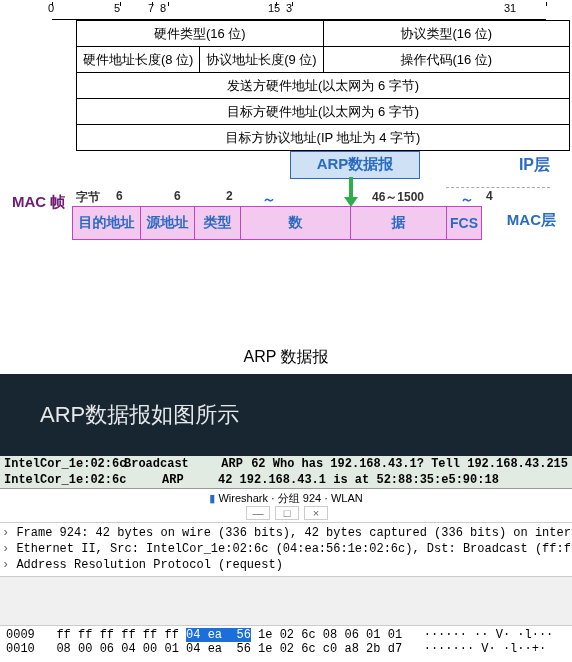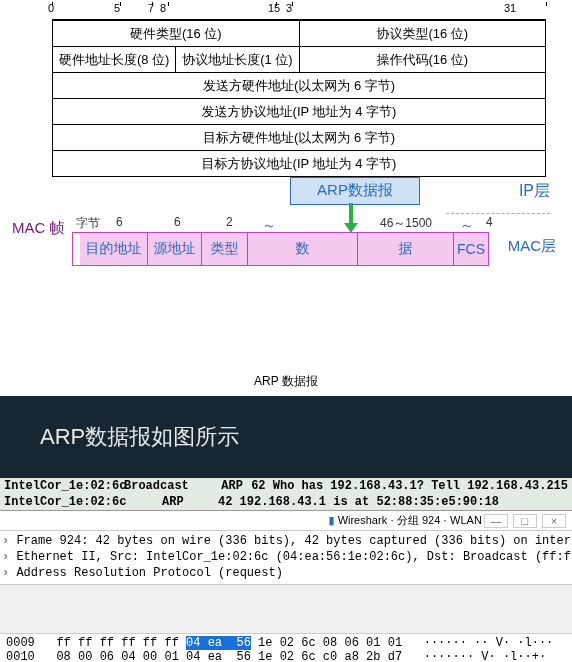--- a/index.html
+++ b/index.html
@@ -1,42 +1,42 @@
 <!DOCTYPE html>
 <html><head>
 <meta charset="utf-8">
 <style>
   * { box-sizing: border-box; }
   body { margin: 0; font-family: "Microsoft YaHei", Arial, sans-serif; font-size: 13px; color:#000; background:#fff; width:572px; }
   .top-diagram { padding:4px 8px 0 8px; background:#fff; }
   .bit-ruler { position:relative; height:16px; margin-left:44px; margin-right:18px; border-bottom:1px solid #000;}
   .bit-ruler span { position:absolute; top:-2px; font-size:11px; }
   .tick { position:absolute; bottom:0; width:1px; height:4px; background:#000;}
-  .arp-table { margin-left:44px; margin-right:18px; border-collapse:collapse; width:calc(100% - 62px); table-layout:fixed;}
+  .arp-table { margin-left:68px; margin-right:18px; border-collapse:collapse; width:calc(100% - 62px); table-layout:fixed;}
   .arp-table td { border:1px solid #000; text-align:center; font-size:13px; padding:4px 2px; height:26px; line-height:1; white-space:nowrap;}
-  .mac-section { position:relative; padding:6px 0 4px 0;}
+  .mac-section { position:relative; padding:6px 0 4px 0;font-weight:bold;}
   .arp-box { position:absolute; top:0; left:282px; width:130px; height:28px; border:1.5px solid #2a6bc2; background:#cfe1f5; color:#2a6bc2; text-align:center; line-height:24px; font-size:15px;}
   .ip-label { position:absolute; top:4px; right:14px; color:#2a6bc2; font-size:16px;}
   .ip-sep { position:absolute; top:36px; right:14px; left:438px; border-top:1px dashed #aaa;}
   .mac-label-left { position:absolute; top:42px; left:4px; color:#701a75; font-size:15px;}
   .mac-label-right { position:absolute; top:60px; right:8px; color:#2a6bc2; font-size:15px;}
   .byte-row { position:absolute; top:38px; font-size:12px; color:#333;}
-  .mac-frame { position:absolute; top:55px; left:64px; height:34px; display:flex; border:1.5px solid #c244c2;padding-left:7px;}
+  .mac-frame { position:absolute; top:55px; left:64px; height:34px; display:flex; border:1.5px solid #c244c2;}
   .mac-frame div { border-right:1.5px solid #c244c2; background:#f3c9f0; display:flex; align-items:center; justify-content:center; font-size:14px; color:#2a6bc2; }
   .mac-frame div:last-child { border-right:none; }
   .arrow { position:absolute; top:26px; left:341px; }
   .arrow-line { width:4px; height:22px; background:#2eae4a; }
   .arrow-head { width:0; height:0; border-left:7px solid transparent; border-right:7px solid transparent; border-top:10px solid #2eae4a; position:absolute; top:20px; left:-5px;}
   .tilde { position:absolute; top:40px; color:#2a6bc2; font-size:14px; letter-spacing:-2px;}
-  .mac-bottom-caption { text-align:center; font-size:12px; padding:100px 0 6px 0; }
+  .mac-bottom-caption { text-align:center; font-size:16px; padding:100px 0 6px 0; }
   .dark-banner { background:#172630; color:#e6e8ea; font-size:22px; padding:26px 0 26px 40px;}
   .capture-list { font-family:"Courier New",monospace; font-size:12px; background:#e2ebe2; }
   .capture-list .row { display:flex; padding:1px 4px;font-weight:bold;}
   .capture-list .c1{width:120px;} .capture-list .c2{width:130px;} .capture-list .c3{width:56px;margin-left:28px;} .capture-list .c4{flex:1; white-space:nowrap;}
-  .ws-title { font-size:11px; padding:2px 6px; border-top:1px solid #999; border-bottom:1px solid #ccc; display:flex; justify-content:flex-end; align-items:center; background:#fff;}
+  .ws-title { font-size:11px; padding:2px 6px; border-top:1px solid #999; border-bottom:1px solid #ccc; display:flex; justify-content:space-between; align-items:center; background:#fff;flex-direction:column;}
   .ws-btn { display:inline-block; border:1px solid #ccc; width:24px; text-align:center; color:#666; margin-left:2px; cursor:pointer;}
   .ws-details { font-family:"Courier New",monospace; font-size:12px; background:#fff; padding:2px 2px; line-height:1.35;}
   .ws-details .line { white-space:nowrap; }
   .ws-details .caret::before { content:"› "; color:#666;}
   .sep { height:50px; background:#f0f0f0; border-top:1px solid #ccc; border-bottom:1px solid #ccc;}
   .hexdump { font-family:"Courier New",monospace; font-size:12px; background:#fff; padding:2px 6px 14px 6px; position:relative;}
   .hexdump .hl { background:#1a6fd8; color:#fff; }
   .hexdump .row { white-space:pre; }
 </style>
 </head>
@@ -60,28 +60,25 @@
     <span class="tick" style="left:100%"></span>
   </div>
   <table class="arp-table">
     <tbody>
         <tr>
       <td colspan="2">硬件类型(16 位)</td>
       <td colspan="2">协议类型(16 位)</td>
     </tr>
     <tr>
       <td>硬件地址长度(8 位)</td>
-      <td>协议地址长度(1 位)</td>
+      <td>协议地址长度(9 位)</td>
       <td colspan="2">操作代码(16 位)</td>
     </tr>
     <tr>
           <td colspan="4">发送方硬件地址(以太网为 6 字节)</td>
-        </tr>
-    <tr>
-          <td colspan="4">发送方协议地址(IP 地址为 4 字节)</td>
         </tr>
     <tr>
           <td colspan="4">目标方硬件地址(以太网为 6 字节)</td>
         </tr>
     <tr>
           <td colspan="4">目标方协议地址(IP 地址为 4 字节)</td>
         </tr>
   </tbody>
     </table>
 
@@ -91,21 +88,21 @@
     <div class="ip-sep"></div>
     <div class="arrow">
         <div class="arrow-line"></div>
         <div class="arrow-head"></div>
       </div>
 
     <span class="byte-row" style="left:68px">字节</span>
     <span class="byte-row" style="left:108px">6</span>
     <span class="byte-row" style="left:166px">6</span>
     <span class="byte-row" style="left:218px">2</span>
-    <span class="byte-row" style="left:372px">46～1500</span>
+    <span class="byte-row" style="left:364px">46～1500</span>
     <span class="byte-row" style="left:478px">4</span>
 
     <div class="mac-label-left">MAC 帧</div>
     <div class="mac-label-right">MAC层</div>
 
     <span class="tilde" style="left:254px">～</span>
     <span class="tilde" style="left:452px">～</span>
 
     <div class="mac-frame">
       <div style="width:68px">目的地址</div>

